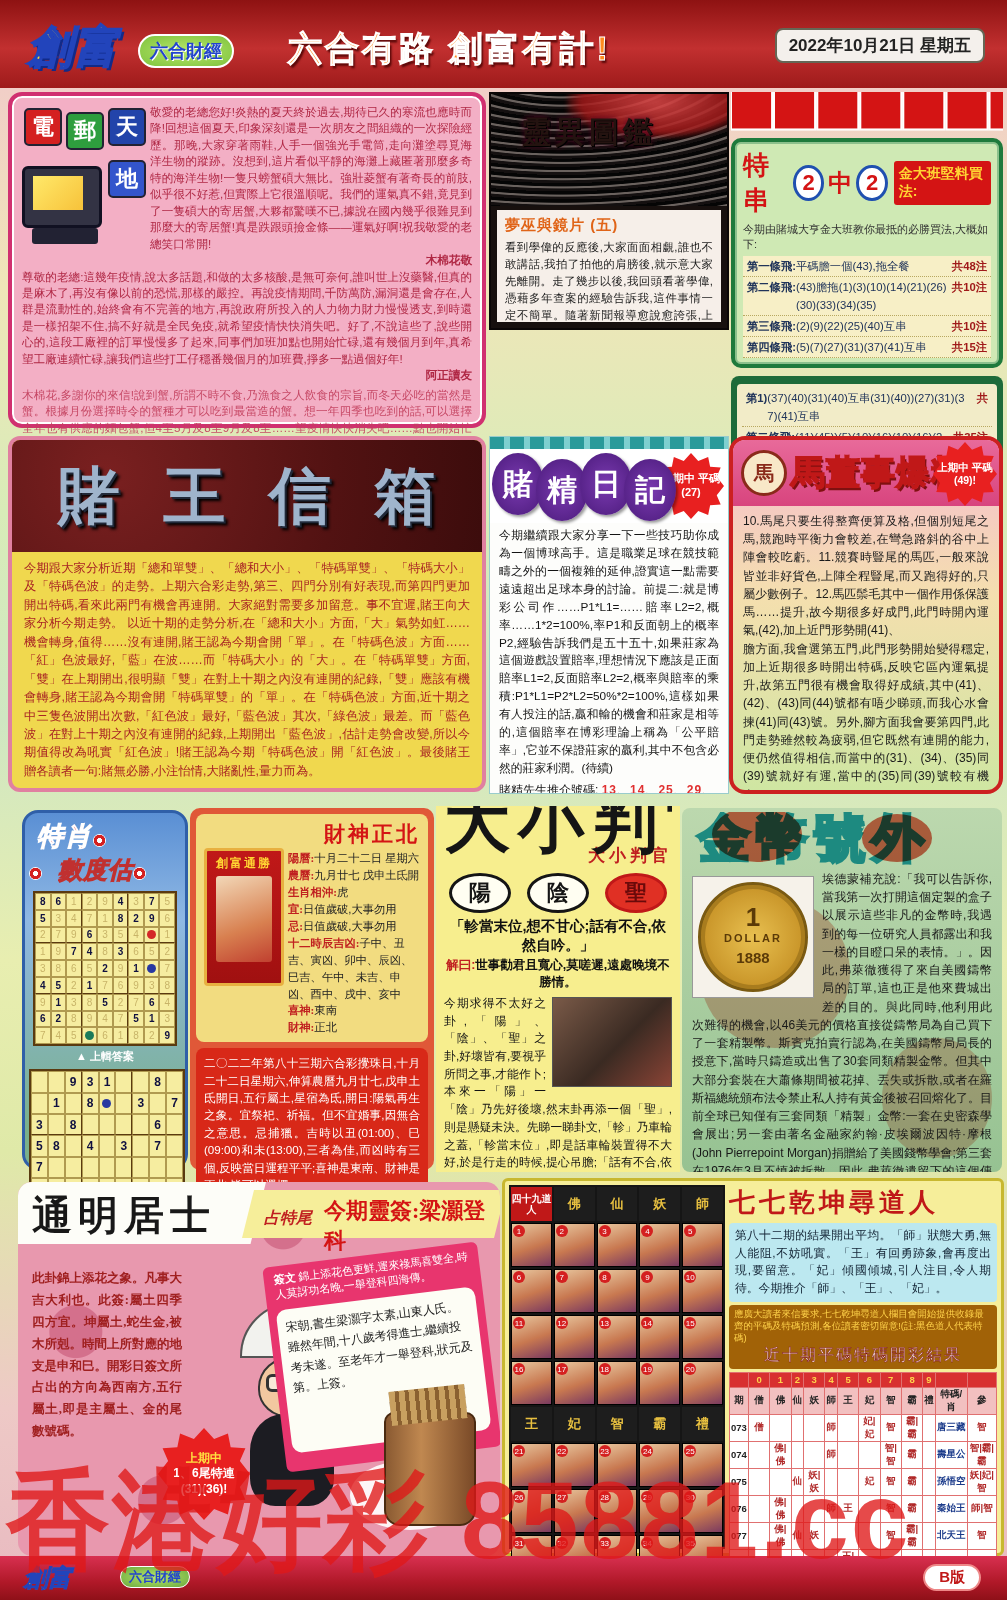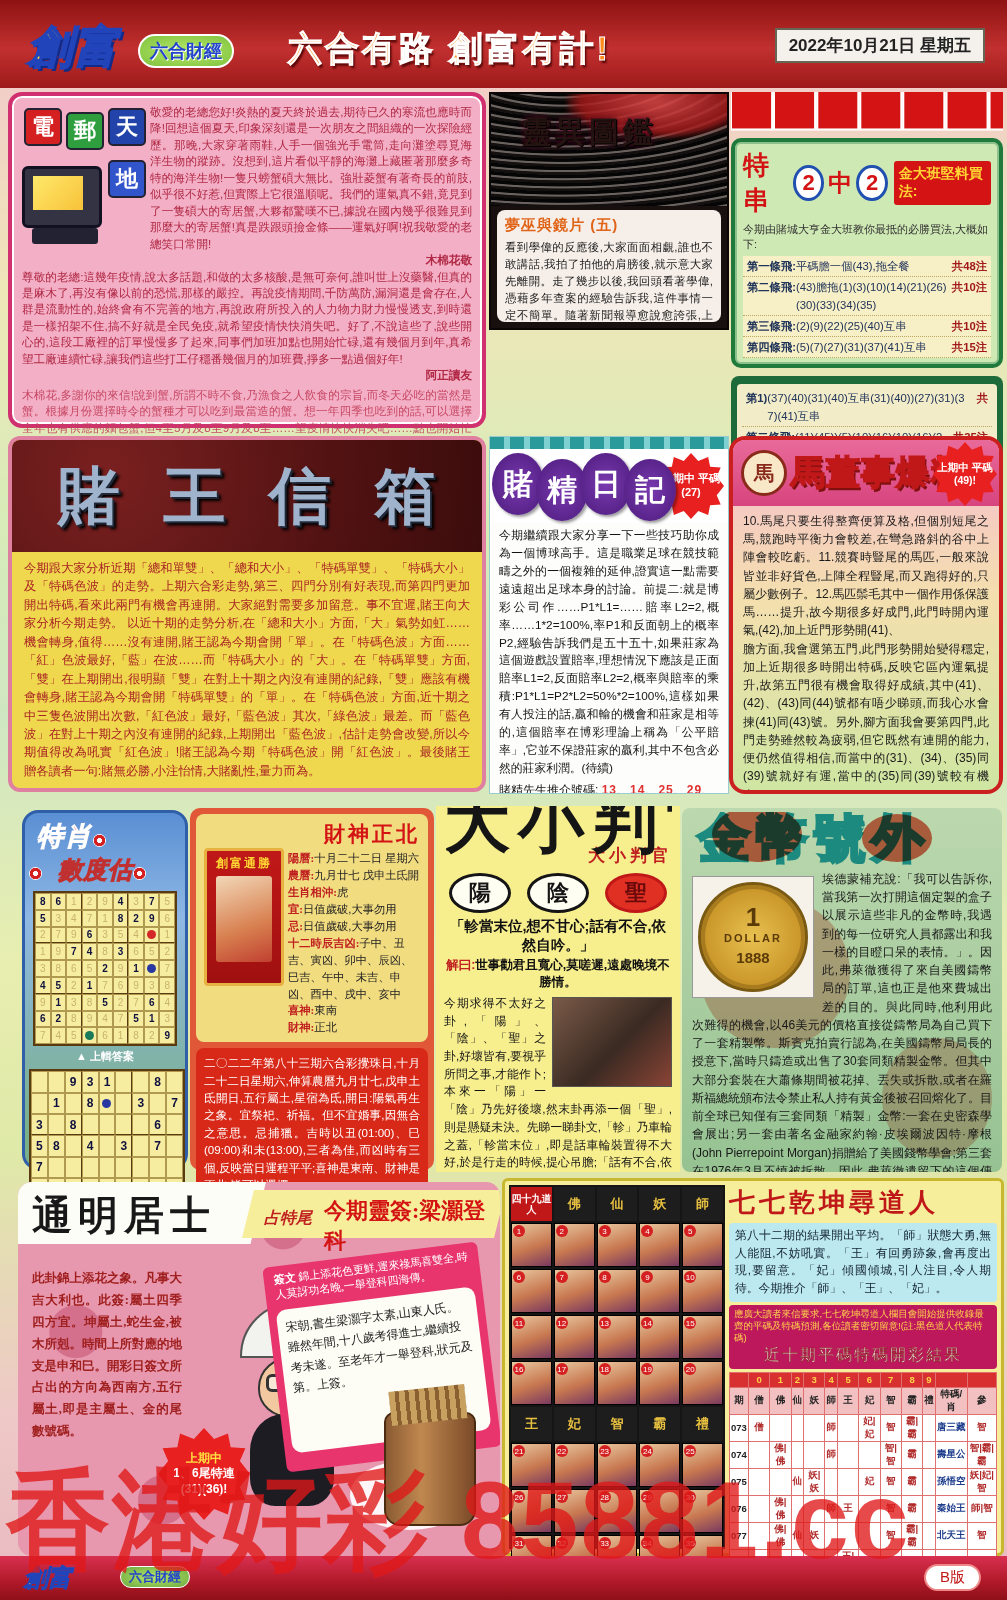--- a/index.html
+++ b/index.html
@@ -9,21 +9,21 @@
   .panel{position:absolute;box-sizing:border-box;}
 
   
   #hdr{left:0;top:0;width:1007px;height:88px;background:linear-gradient(180deg,#8e1212,#c23030 55%,#9e1a1a);overflow:hidden;}
   #hdr .logo{position:absolute;left:28px;top:18px;font-size:44px;font-weight:900;color:#ffd633;
     -webkit-text-stroke:2px #2244bb;text-shadow:3px 3px 0 #122a88;font-style:italic;letter-spacing:2px;}
   #hdr .brand{position:absolute;left:138px;top:34px;background:radial-gradient(#b8e86a,#7ec23e);border:2px solid #fff;
     border-radius:18px;padding:3px 10px;font-size:18px;font-weight:900;color:#2244cc;text-shadow:1px 1px 0 #fff;}
   #hdr .slogan{position:absolute;left:288px;top:26px;font-size:34px;font-weight:900;color:#ff8a1e;
     -webkit-text-stroke:1px #fff;text-shadow:2px 3px 2px #5a0808;letter-spacing:3px;}
-  #hdr .datebox{position:absolute;right:22px;top:28px;background:#f4f0ec;border:2px solid #665;border-radius:0;
+  #hdr .datebox{position:absolute;right:22px;top:28px;background:#f4f0ec;border:2px solid #665;border-radius:8px;
     padding:4px 12px;font-size:17px;font-weight:700;color:#222;}
 
   
   #emailP{left:8px;top:92px;width:478px;height:336px;background:#f3afc5;border:4px solid #d03070;border-radius:14px;
     box-shadow:inset 0 0 0 2px #fff;padding:8px 10px 6px 10px;}
   #emailP .icon{float:left;width:118px;height:150px;position:relative;margin:4px 10px 2px 0;}
   #emailP .sq{position:absolute;width:34px;height:34px;border:2px solid #223;border-radius:5px;color:#fff;font-weight:900;
     font-size:22px;display:flex;align-items:center;justify-content:center;}
   #emailP .sq0{left:2px;top:0;background:#d42020;}
   #emailP .sq1{left:44px;top:4px;background:#2e9e3e;}
@@ -35,21 +35,21 @@
   .emailTxt{font-size:11.6px;line-height:1.42;color:#b02845;text-align:justify;}
   .emailTxt .sig{display:block;text-align:right;font-weight:700;}
   .emailReply{font-size:11.6px;line-height:1.42;color:#c3405e;text-align:justify;margin-top:3px;opacity:.92;}
 
   
   #ghostP{left:489px;top:92px;width:240px;height:238px;background:#17100e;border:2px solid #0a0606;overflow:hidden;}
   #ghostP .wave{height:112px;background:
      repeating-radial-gradient(ellipse 220px 90px at 30% -30%,#050505 0 7px,#6a625e 9px 12px,#141010 14px 20px);}
   #ghostP .bigtitle{position:absolute;left:30px;top:18px;font-size:30px;font-weight:900;color:#241310;text-shadow:1px 1px 0 #000,0 0 6px #502;letter-spacing:4px;}
   #ghostP .redglow{position:absolute;right:-20px;top:-26px;width:180px;height:70px;background:radial-gradient(#e04848,#a01818 60%,transparent 75%);opacity:.85;filter:blur(2px);}
-  #ghostP .inner{position:absolute;left:6px;top:116px;right:6px;bottom:6px;background:#f6efe9;border-radius:8px;padding:6px 8px;}
+  #ghostP .inner{position:absolute;left:6px;top:116px;right:6px;bottom:6px;background:#f6efe9;border-radius:0;padding:6px 8px;}
   #ghostP h3{margin:0 0 4px 0;font-size:15px;color:#e06418;letter-spacing:1px;}
   #ghostP .body{font-size:11.4px;line-height:1.5;color:#1c1c1c;text-align:justify;}
 
   
   #tipsP{left:731px;top:92px;width:272px;height:338px;}
   #tipsP .redbar{height:46px;overflow:hidden;position:relative;}
   #tipsP .redbar span{position:absolute;left:0;top:-34px;font-size:58px;font-weight:900;color:#d41414;-webkit-text-stroke:2px #fff;letter-spacing:2px;white-space:nowrap;}
   .greenbox{background:#cfe9b4;border:4px solid #1f7a3c;border-radius:10px;padding:6px 8px;box-shadow:inset 0 0 0 2px #8cc08c;}
   .tipsHead{display:flex;align-items:center;gap:4px;margin-bottom:4px;}
   .tipsHead .t1{font-size:26px;font-weight:900;color:#d41414;letter-spacing:1px;}
@@ -185,38 +185,38 @@
   
   #qiqiP{left:502px;top:1178px;width:502px;height:378px;background:#f6ee9a;border:3px solid #c8b830;border-radius:6px;display:flex;padding:4px;gap:4px;}
   #qiqiP .deck{width:212px;background:#151515;padding:2px;display:grid;grid-template-columns:repeat(5,1fr);gap:2px;align-content:start;}
   #qiqiP .dcell{height:34px;display:flex;align-items:center;justify-content:center;font-size:13px;font-weight:900;color:#e8c040;background:#1d1d1d;}
   #qiqiP .dcell.corner{background:#c01818;color:#fff;font-size:10px;line-height:1.1;text-align:center;}
   #qiqiP .tile{height:42px;background:linear-gradient(160deg,#e8c8a0,#c87850 55%,#7a3a60);position:relative;border:1px solid #000;}
   #qiqiP .tile i{position:absolute;left:1px;top:1px;width:12px;height:12px;border-radius:50%;background:#d42020;color:#fff;font-size:8px;font-style:normal;display:flex;align-items:center;justify-content:center;}
   #qiqiP .right{flex:1;display:flex;flex-direction:column;gap:3px;}
   #qiqiP .rtitle{font-size:26px;font-weight:900;color:#c01818;text-align:left;font-family:"Liberation Serif",serif;letter-spacing:4px;}
   #qiqiP .cyan{background:#bce8f0;border-radius:4px;padding:4px 6px;font-size:11.8px;line-height:1.5;color:#123;text-align:justify;}
-  #qiqiP .rednote{background:#be185d;border-radius:4px;padding:3px 5px;}
+  #qiqiP .rednote{background:#a16207;border-radius:4px;padding:3px 5px;}
   #qiqiP .rednote .small{font-size:9.5px;color:#ffd24a;line-height:1.3;}
   #qiqiP .rednote .big{font-size:16px;font-weight:400;color:#fff;text-align:center;letter-spacing:2px;-webkit-text-stroke:.5px #801010;}
   #qiqiP table{border-collapse:collapse;width:100%;background:#fff;}
   #qiqiP th,#qiqiP td{border:1px solid #e07070;font-size:9.5px;padding:0 1px;text-align:center;height:14px;}
   #qiqiP thead .dg th{background:#d83030;color:#ffd24a;}
   #qiqiP thead .nm th{background:#f2c0c0;color:#222;}
   #qiqiP td.num{color:#222;font-weight:700;}
   #qiqiP td.mark{color:#b02828;font-weight:700;}
   #qiqiP td.spec{color:#1a3a8a;font-weight:700;}
   #qiqiP td.last{color:#b02828;font-weight:700;}
 
   
   #foot{left:0;top:1556px;width:1007px;height:44px;background:linear-gradient(180deg,#d83050,#b01828 60%,#8e1018);}
   #foot .logo{position:absolute;left:24px;top:6px;font-size:24px;font-weight:900;color:#e8b030;-webkit-text-stroke:1px #2244bb;font-style:italic;}
   #foot .brand{position:absolute;left:120px;top:10px;background:radial-gradient(#b8e86a,#6aa83e);border:1px solid #fff;border-radius:12px;
      padding:1px 8px;font-size:13px;font-weight:900;color:#2244cc;}
-  #foot .ed{position:absolute;right:26px;top:8px;background:#fff;border-radius:14px;padding:2px 14px;font-size:15px;font-weight:400;color:#c01818;border:2px solid #e88;}
+  #foot .ed{position:absolute;right:26px;top:8px;background:#fff;border-radius:14px;padding:2px 14px;font-size:15px;font-weight:700;color:#c01818;border:2px solid #e88;}
 
   
   #wm{position:absolute;left:6px;top:1452px;width:1100px;font-size:104px;font-weight:900;color:#e01818;opacity:.78;
      white-space:nowrap;z-index:50;letter-spacing:2px;font-family:"Liberation Sans",sans-serif;transform:scaleY(1.05);pointer-events:none;}
 </style>
 </head>
 <body>
 
 <div id="page">
 

